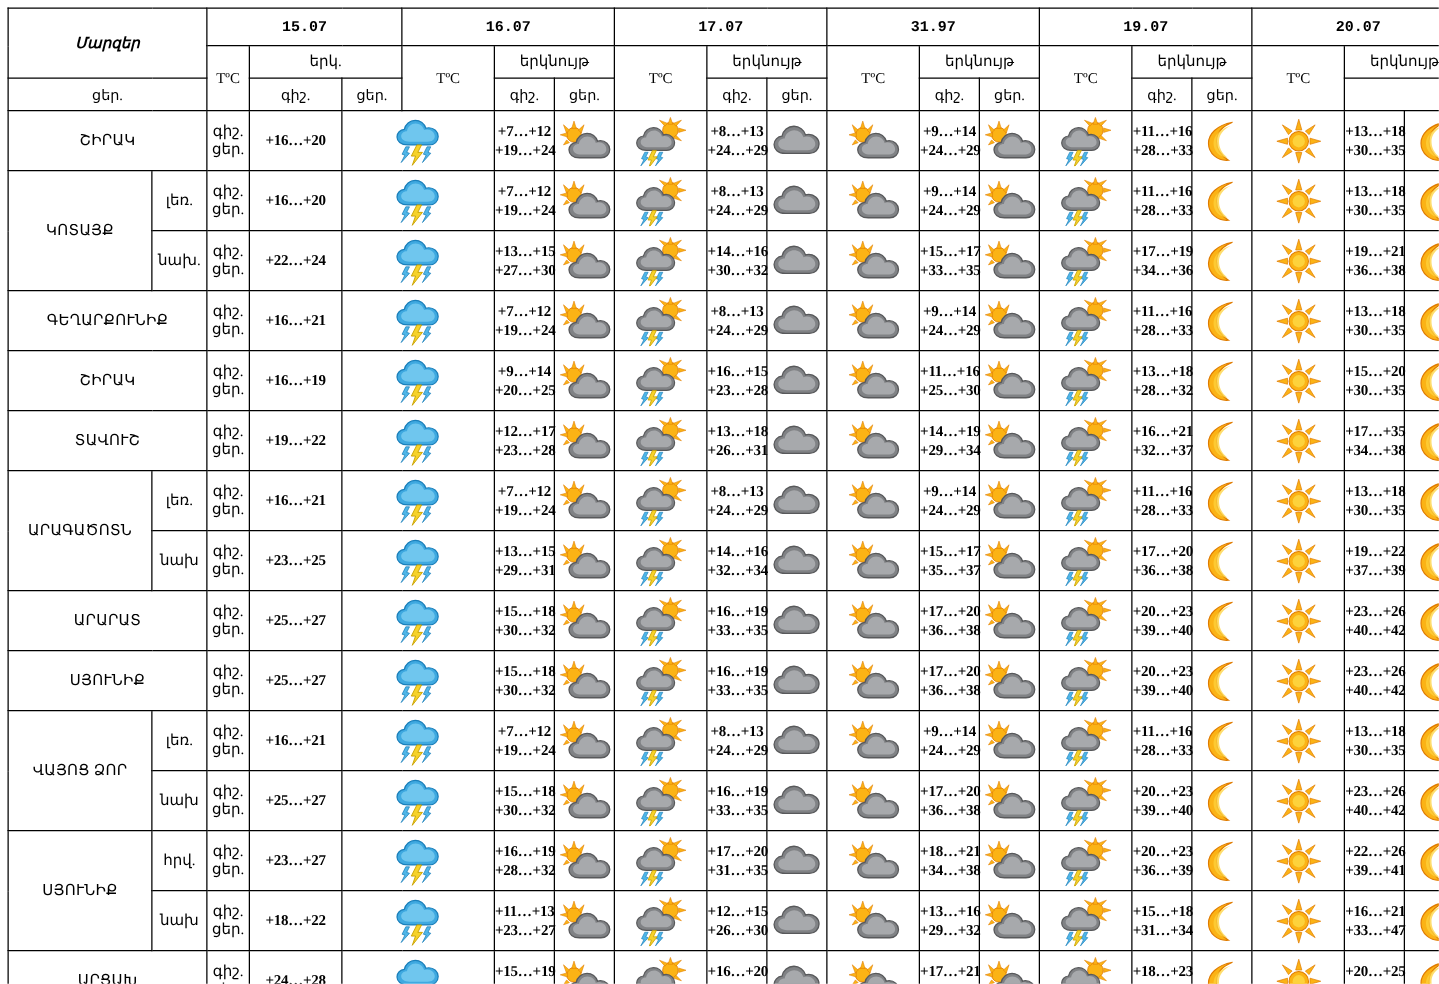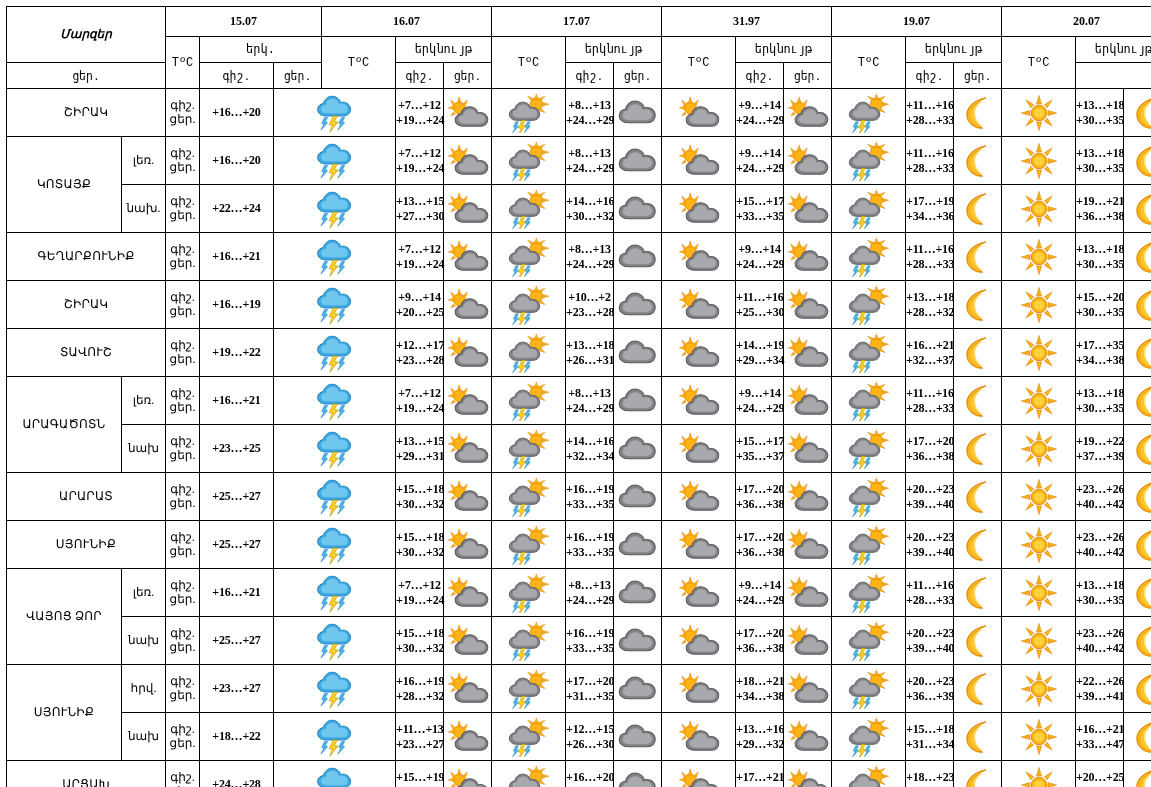--- a/index.html
+++ b/index.html
@@ -32,25 +32,26 @@
   .hdr-corner {
     font-style: italic;
     font-weight: bold;
     font-size: 19px;
     font-family: Liberation Serif, serif;
   }
   .hdr-date {
     font-weight: bold;
     font-size: 19px;
     height: 30px;
+    font-family: Liberation Mono, monospace;
   }
   .hdr-sub {
     font-size: 12.5px;
     height: 26px;
-    font-family: Liberation Mono, monospace;
+    font-family: Liberation Serif, serif;
     margin-top: 11px;
   }
   .hdr-sub.small { font-size: 11.5px; }
   .region {
     font-size: 13px;
     font-family: "Liberation Serif", serif;
     letter-spacing: .2px;
     padding: 0 2px;
     margin-top: 27px;
   }
@@ -496,21 +497,21 @@
             <svg width="44" height="34">
               <use href="#ic-cloudsun" xlink:href="#ic-cloudsun"></use>
             </svg>
           </td>
           <td class="icon-cell">
             <svg width="44" height="40">
               <use href="#ic-cloudsunrain" xlink:href="#ic-cloudsunrain"></use>
             </svg>
           </td>
           <td class="temp">
-            <div>+10…+2</div>
+            <div>+16…+15</div>
             <div>+23…+28</div>
           </td>
           <td class="icon-cell">
             <svg width="42" height="32">
               <use href="#ic-cloud" xlink:href="#ic-cloud"></use>
             </svg>
           </td>
           <td class="icon-cell">
             <svg width="44" height="34">
               <use href="#ic-cloudsun" xlink:href="#ic-cloudsun"></use>

